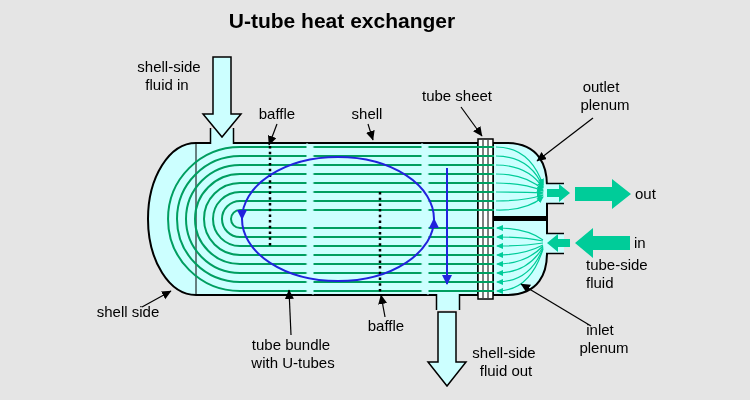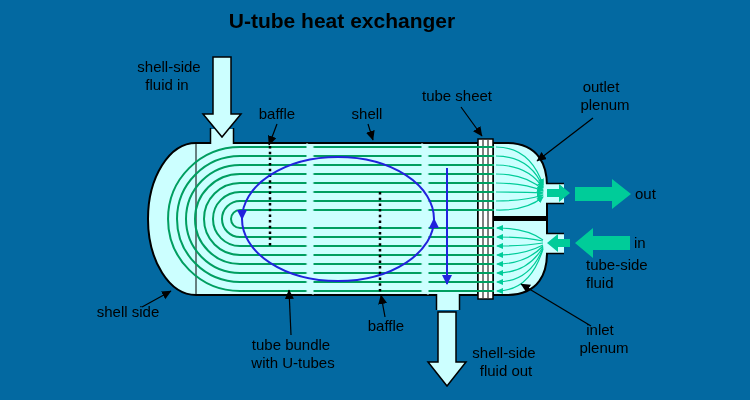--- a/index.html
+++ b/index.html
@@ -1,16 +1,16 @@
 <!DOCTYPE html>
 <html style="--c-shell: #ccffff; --c-pale: #ccffff; --c-tube: #009e60; --c-teal: #00cc99; --c-blue: #2222dd;"><head>
 <meta charset="utf-8">
 <style>
   html,body{margin:0;padding:0;background:#ffffff;}
-  .stage{width:750px;height:400px;position:relative;font-family:"Liberation Sans",sans-serif;background:#0369a1;overflow:hidden;}
+  .stage{width:750px;height:400px;position:relative;font-family:"Liberation Sans",sans-serif;background:#e5e5e5;overflow:hidden;}
   svg{display:block;}
   text{font-family:"Liberation Sans",sans-serif;font-size:15px;fill:#000;}
   .title{font-size:21px;font-weight:bold;}
   .shellfill{fill:#ccffff;fill:var(--c-shell);stroke:#000;stroke-width:2;}
   .sheet{fill:#ffffff;stroke:#000;stroke-width:1.5;}
   .hatch{stroke:#000;stroke-width:1;}
   .tube{stroke:#009e60;stroke:var(--c-tube);stroke-width:2;fill:none;}
   .tri{fill:#ccffff;fill:var(--c-pale);}
   .fan{stroke:#00cc99;stroke:var(--c-teal);stroke-width:1.2;fill:none;}
   .blue{stroke:#2222dd;stroke:var(--c-blue);stroke-width:2;fill:none;}

